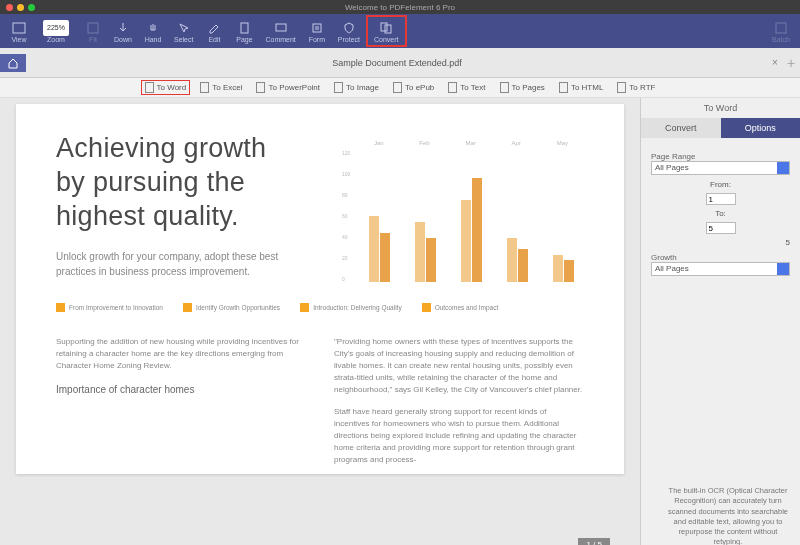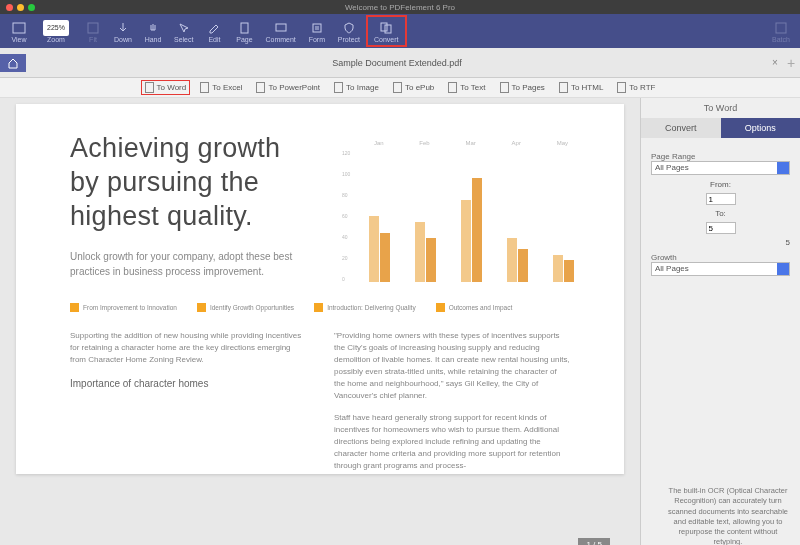--- a/index.html
+++ b/index.html
@@ -17,33 +17,33 @@
 .tabbar { background: #e8e8e8; height: 30px; display: flex; align-items: center; border-bottom: 1px solid #ccc; }
 .home { background: #5661a8; width: 26px; height: 18px; display: flex; align-items: center; justify-content: center; }
 .tabname { flex: 1; text-align: center; font-size: 9px; color: #555; }
 .tabx { width: 14px; font-size: 10px; color: #888; text-align: center; }
 .tabplus { width: 18px; font-size: 14px; color: #aaa; text-align: center; }
 .convbar { background: #f2f2f2; height: 20px; display: flex; align-items: center; justify-content: center; gap: 6px; border-bottom: 1px solid #ddd; }
 .cbtn { display: flex; align-items: center; gap: 3px; font-size: 8px; color: #555; padding: 2px 4px; }
 .cbtn.hl { border: 1px solid #e53935; padding: 1px 3px; }
 .main { display: flex; height: 459px; }
 .docarea { flex: 1; background: #e8e8e8; position: relative; overflow: hidden; }
-.page { background: #fff; margin: 6px auto 0; width: 608px; height: 370px; box-shadow: 0 1px 3px rgba(0,0,0,0.15); padding: 28px 54px; position: relative; }
+.page { background: #fff; margin: 6px auto 0; width: 608px; height: 370px; box-shadow: 0 1px 3px rgba(0,0,0,0.15); padding: 28px 40px; position: relative; }
 .h1 { font-size: 27px; font-weight: 300; color: #4a4a4a; line-height: 1.25; letter-spacing: 0.3px; }
 .sub { font-size: 10px; color: #888; margin-top: 16px; line-height: 1.5; font-weight: 300; max-width: 230px; }
 .chart { position: absolute; top: 36px; right: 38px; width: 230px; height: 150px; }
 .months { display: flex; justify-content: space-around; font-size: 6px; color: #bbb; margin-bottom: 4px; }
 .bars { display: flex; justify-content: space-around; align-items: flex-end; height: 132px; position: relative; }
 .bargrp { display: flex; gap: 1px; align-items: flex-end; }
 .bar { width: 10px; }
 .yax { position: absolute; left: -14px; top: 0; height: 132px; display: flex; flex-direction: column; justify-content: space-between; font-size: 5px; color: #bbb; }
 .feat { display: flex; gap: 20px; margin-top: 24px; font-size: 6.5px; color: #888; }
 .feat > div { display: flex; align-items: center; gap: 4px; }
 .fico { width: 9px; height: 9px; background: #f5a623; }
-.cols { display: flex; gap: 28px; margin-top: 18px; font-size: 8px; color: #888; line-height: 1.5; font-weight: 300; }
+.cols { display: flex; gap: 28px; margin-top: 24px; font-size: 8px; color: #888; line-height: 1.5; font-weight: 300; }
 .cols > div { flex: 1; }
 .cols p { margin-bottom: 10px; }
 .secthdr { font-size: 10px; color: #666; font-weight: 400; margin-top: 6px; }
 .pgnum { position: absolute; right: 30px; bottom: 6px; background: #888; color: #fff; font-size: 8px; padding: 2px 8px; }
 .sidebar { width: 160px; background: #efefef; border-left: 1px solid #ccc; display: flex; flex-direction: column; }
 .sbtitle { text-align: center; font-size: 9px; color: #666; padding: 5px 0; }
 .sbtabs { display: flex; }
 .sbtab { flex: 1; text-align: center; font-size: 9px; padding: 5px 0; background: #e0e0e0; color: #555; }
 .sbtab.active { background: #454e8a; color: #fff; }
 .sbbody { padding: 8px 10px; font-size: 8.5px; color: #555; }

